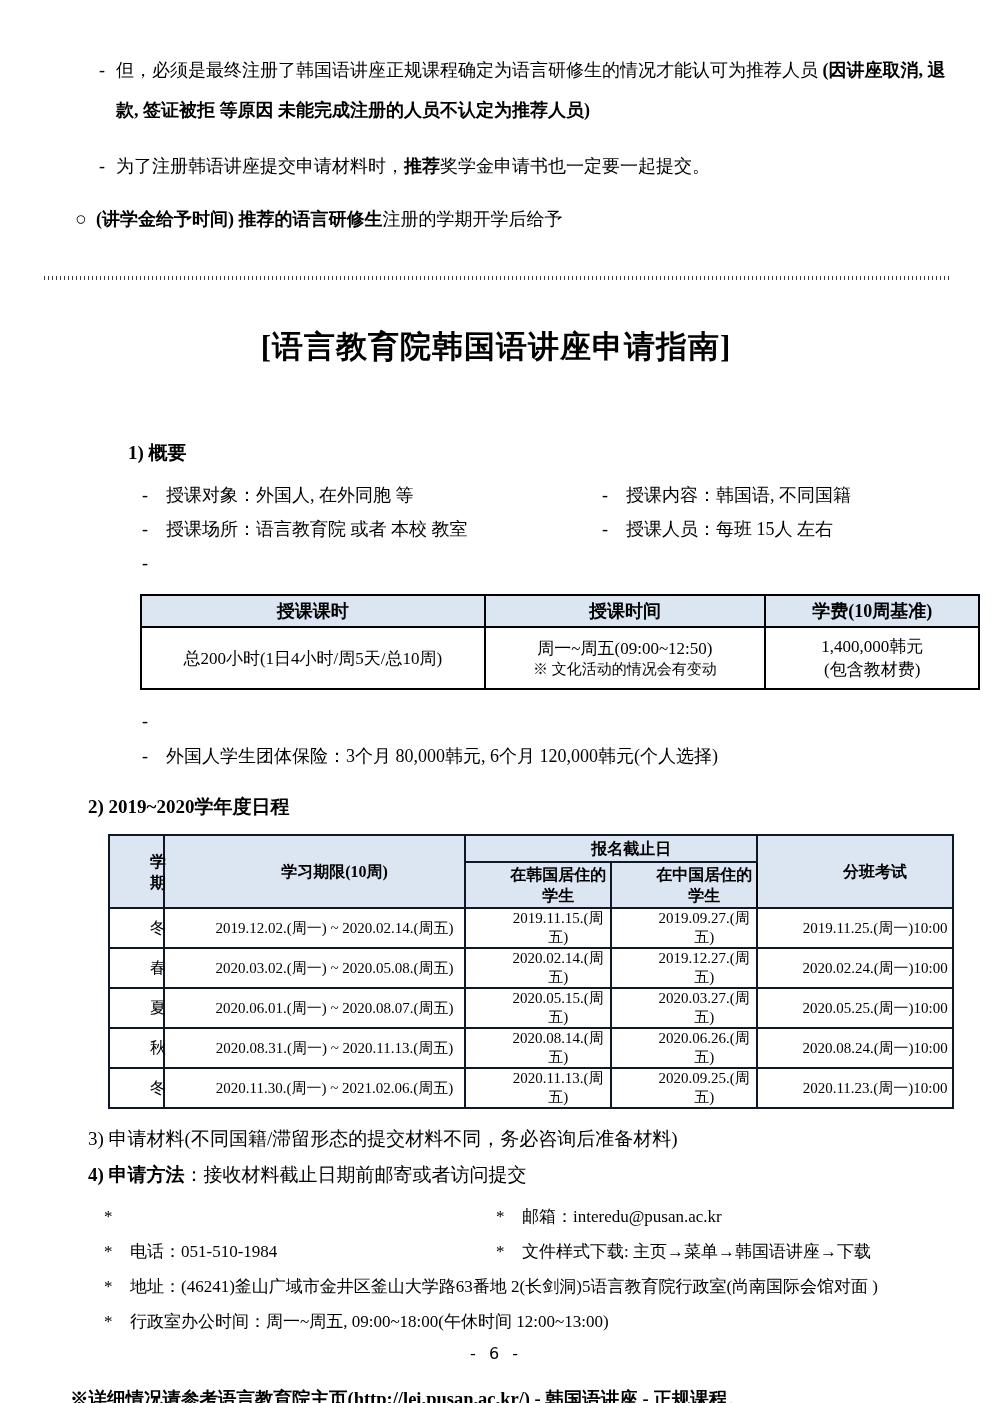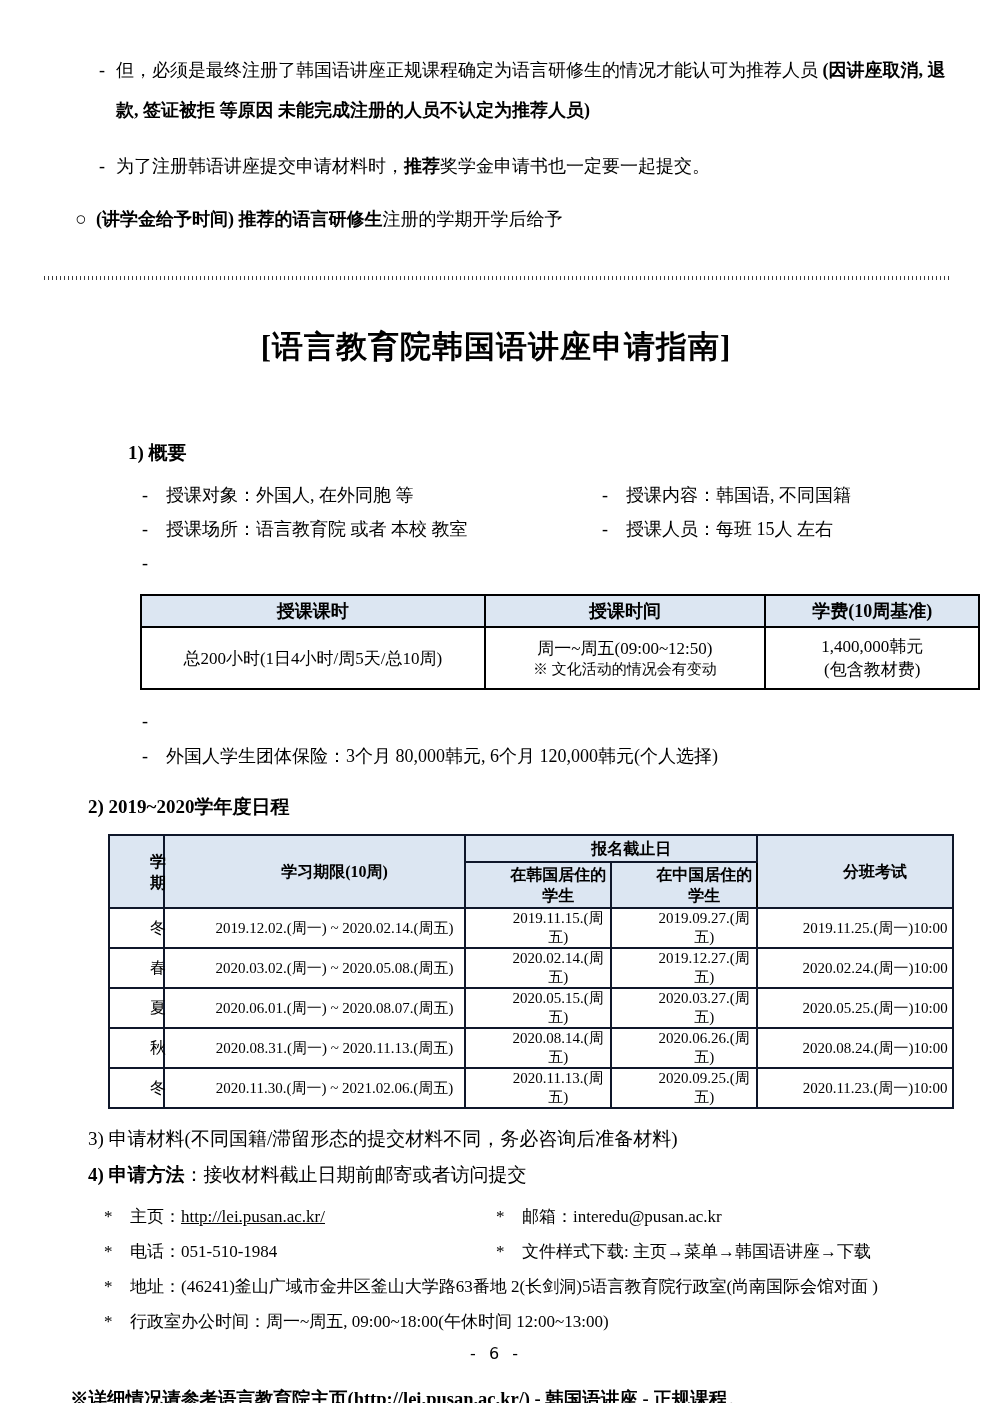--- a/index.html
+++ b/index.html
@@ -297,21 +297,20 @@
   </div>
 
   <div class="sec34">
     <div class="sec-heading b">3) 申请材料(不同国籍/滞留形态的提交材料不同，务必咨询后准备材料)</div>
     <div class="sec-heading"><span class="b">4) 申请方法</span><span>：接收材料截止日期前邮寄或者访问提交</span></div>
 
     <div class="stars">
       <div class="star-row">
         <span class="star-cell star-left">
             <span class="marker">*</span>
-            <span><span>主页：</span><a href="#" class="doc-link">http://lei.pusan.ac.kr/</a></span>
           </span>
         <span class="star-cell">
             <span class="marker">*</span>
             <span>邮箱：interedu@pusan.ac.kr</span>
           </span>
       </div>
       <div class="star-row">
         <span class="star-cell star-left">
             <span class="marker">*</span>
             <span>电话：051-510-1984</span>

